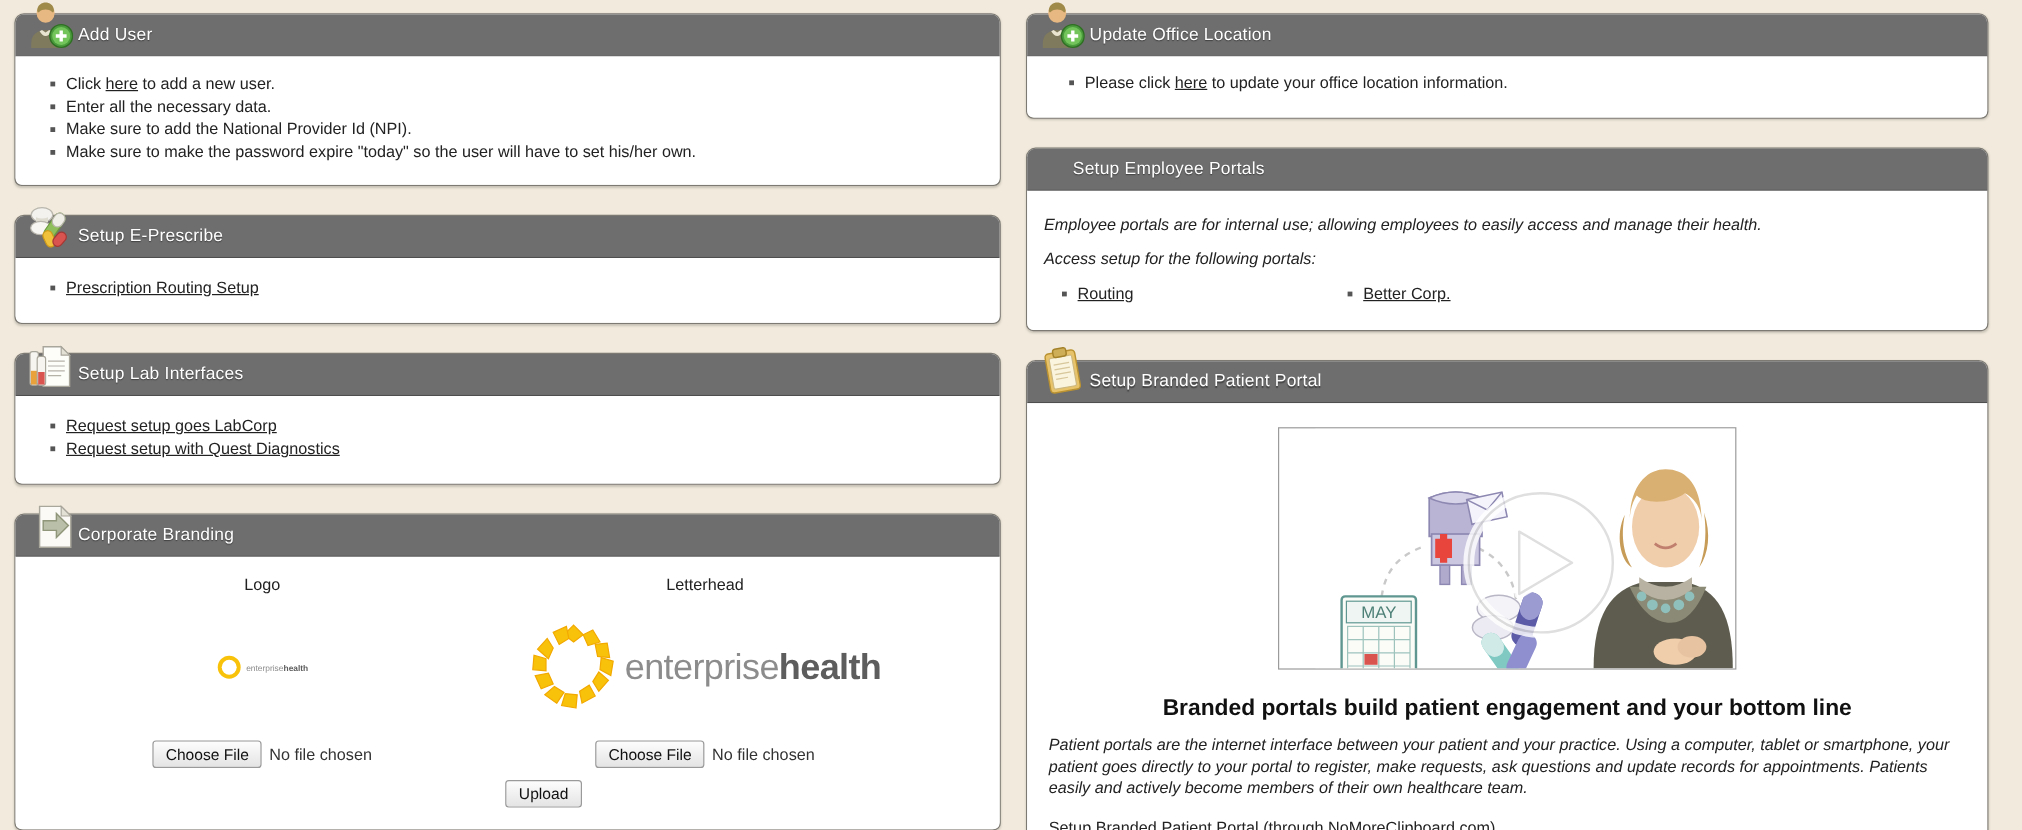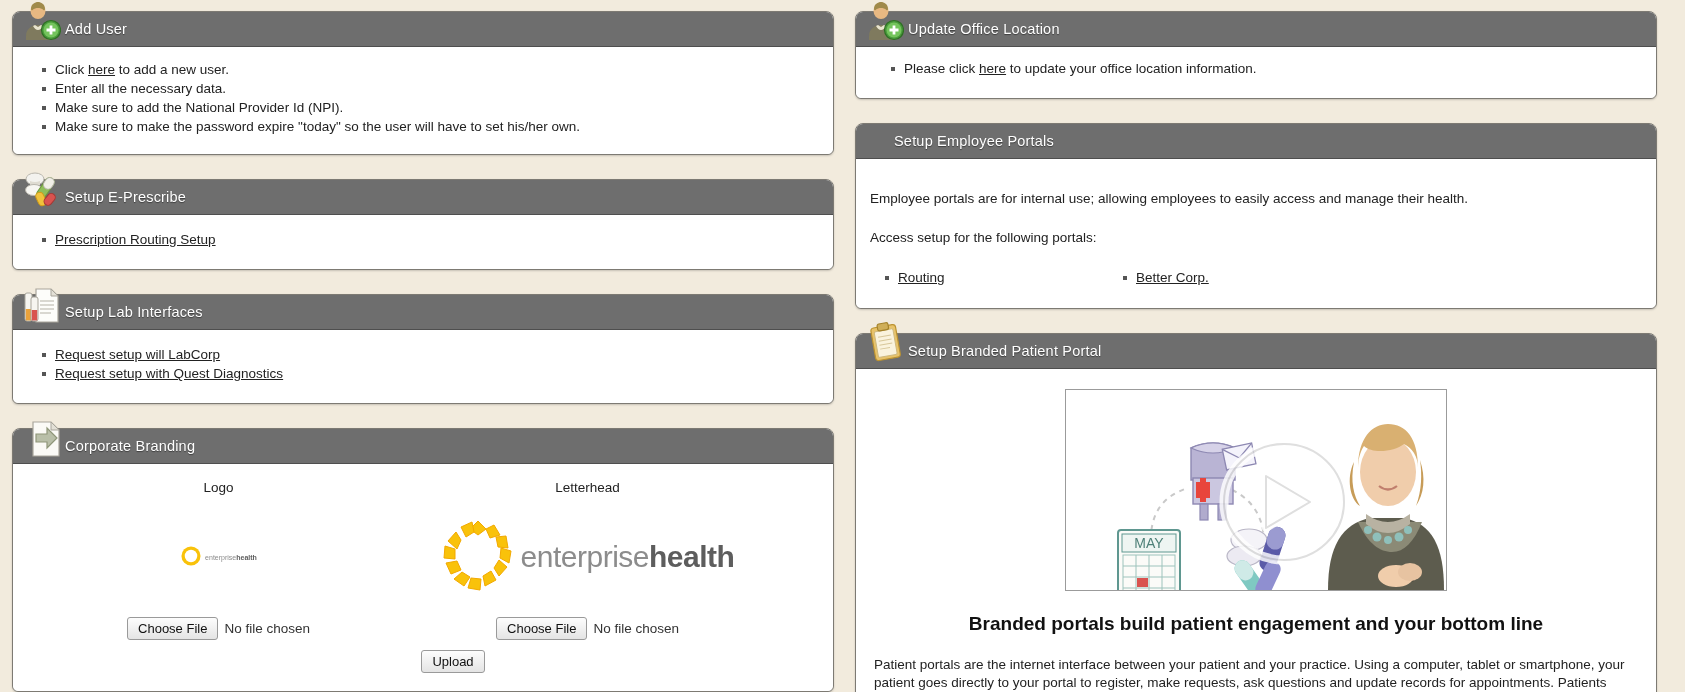--- a/index.html
+++ b/index.html
@@ -58,21 +58,21 @@
 
   
   ul.bullets{margin:4px 0 4px 0;padding-left:28px;list-style:none;}
   ul.bullets li{position:relative;line-height:18px;margin:1px 0;font-size:13.5px;color:#222;}
   ul.bullets li:before{
     content:"";position:absolute;left:-13px;top:7px;
     width:4px;height:4px;background:#555;
   }
   .lead{font-weight:bold;font-size:13.5px;margin:2px 0 2px 0;}
   a.link{color:#222;text-decoration:underline;cursor:pointer;}
-  p.para{margin:21px 0;line-height:18px;font-size:13.5px;}
+  p.para{margin:10px 0;line-height:18px;font-size:13.5px;font-style:italic;}
 
   
   .portal-cols{display:flex;margin-top:2px;}
   .portal-cols ul.bullets{width:210px;margin-top:0;}
 
   
   .brand-grid{display:flex;justify-content:center;align-items:flex-start;padding-top:6px;gap:29px;}
   .brand-cell{text-align:center;}
   .brand-cell.logo{width:300px;}
   .brand-cell.letter{width:380px;}
@@ -181,21 +181,21 @@
             <rect x="4" y="10" width="7" height="28" rx="2" fill="#f6f5f0" stroke="#a9a69c" stroke-width="1"></rect>
             <rect x="4.8" y="26" width="5.4" height="11.4" fill="#e9a23b"></rect>
             <rect x="10" y="14" width="7" height="24" rx="2" fill="#f6f5f0" stroke="#a9a69c" stroke-width="1"></rect>
             <rect x="10.8" y="27" width="5.4" height="10.4" fill="#d9534f"></rect>
           </svg>
         </span>
         <span class="title">Setup Lab Interfaces</span>
       </div>
       <div class="panel-body" style="padding-top:12px;padding-bottom:16px;">
         <ul class="bullets">
-          <li><a class="link">Request setup will LabCorp</a></li>
+          <li><a class="link">Request setup goes LabCorp</a></li>
           <li><a class="link">Request setup with Quest Diagnostics</a></li>
         </ul>
       </div>
     </div>
 
     <div class="panel" style="margin-top:24px;">
       <div class="panel-head">
         <span class="panel-icon" style="left:12px;">
           <svg width="40" height="42" viewBox="0 0 40 42">
             <path d="M8 5h18l8 8v26H8z" fill="#fbfaf6" stroke="#a9a69c" stroke-width="1.2"></path>

